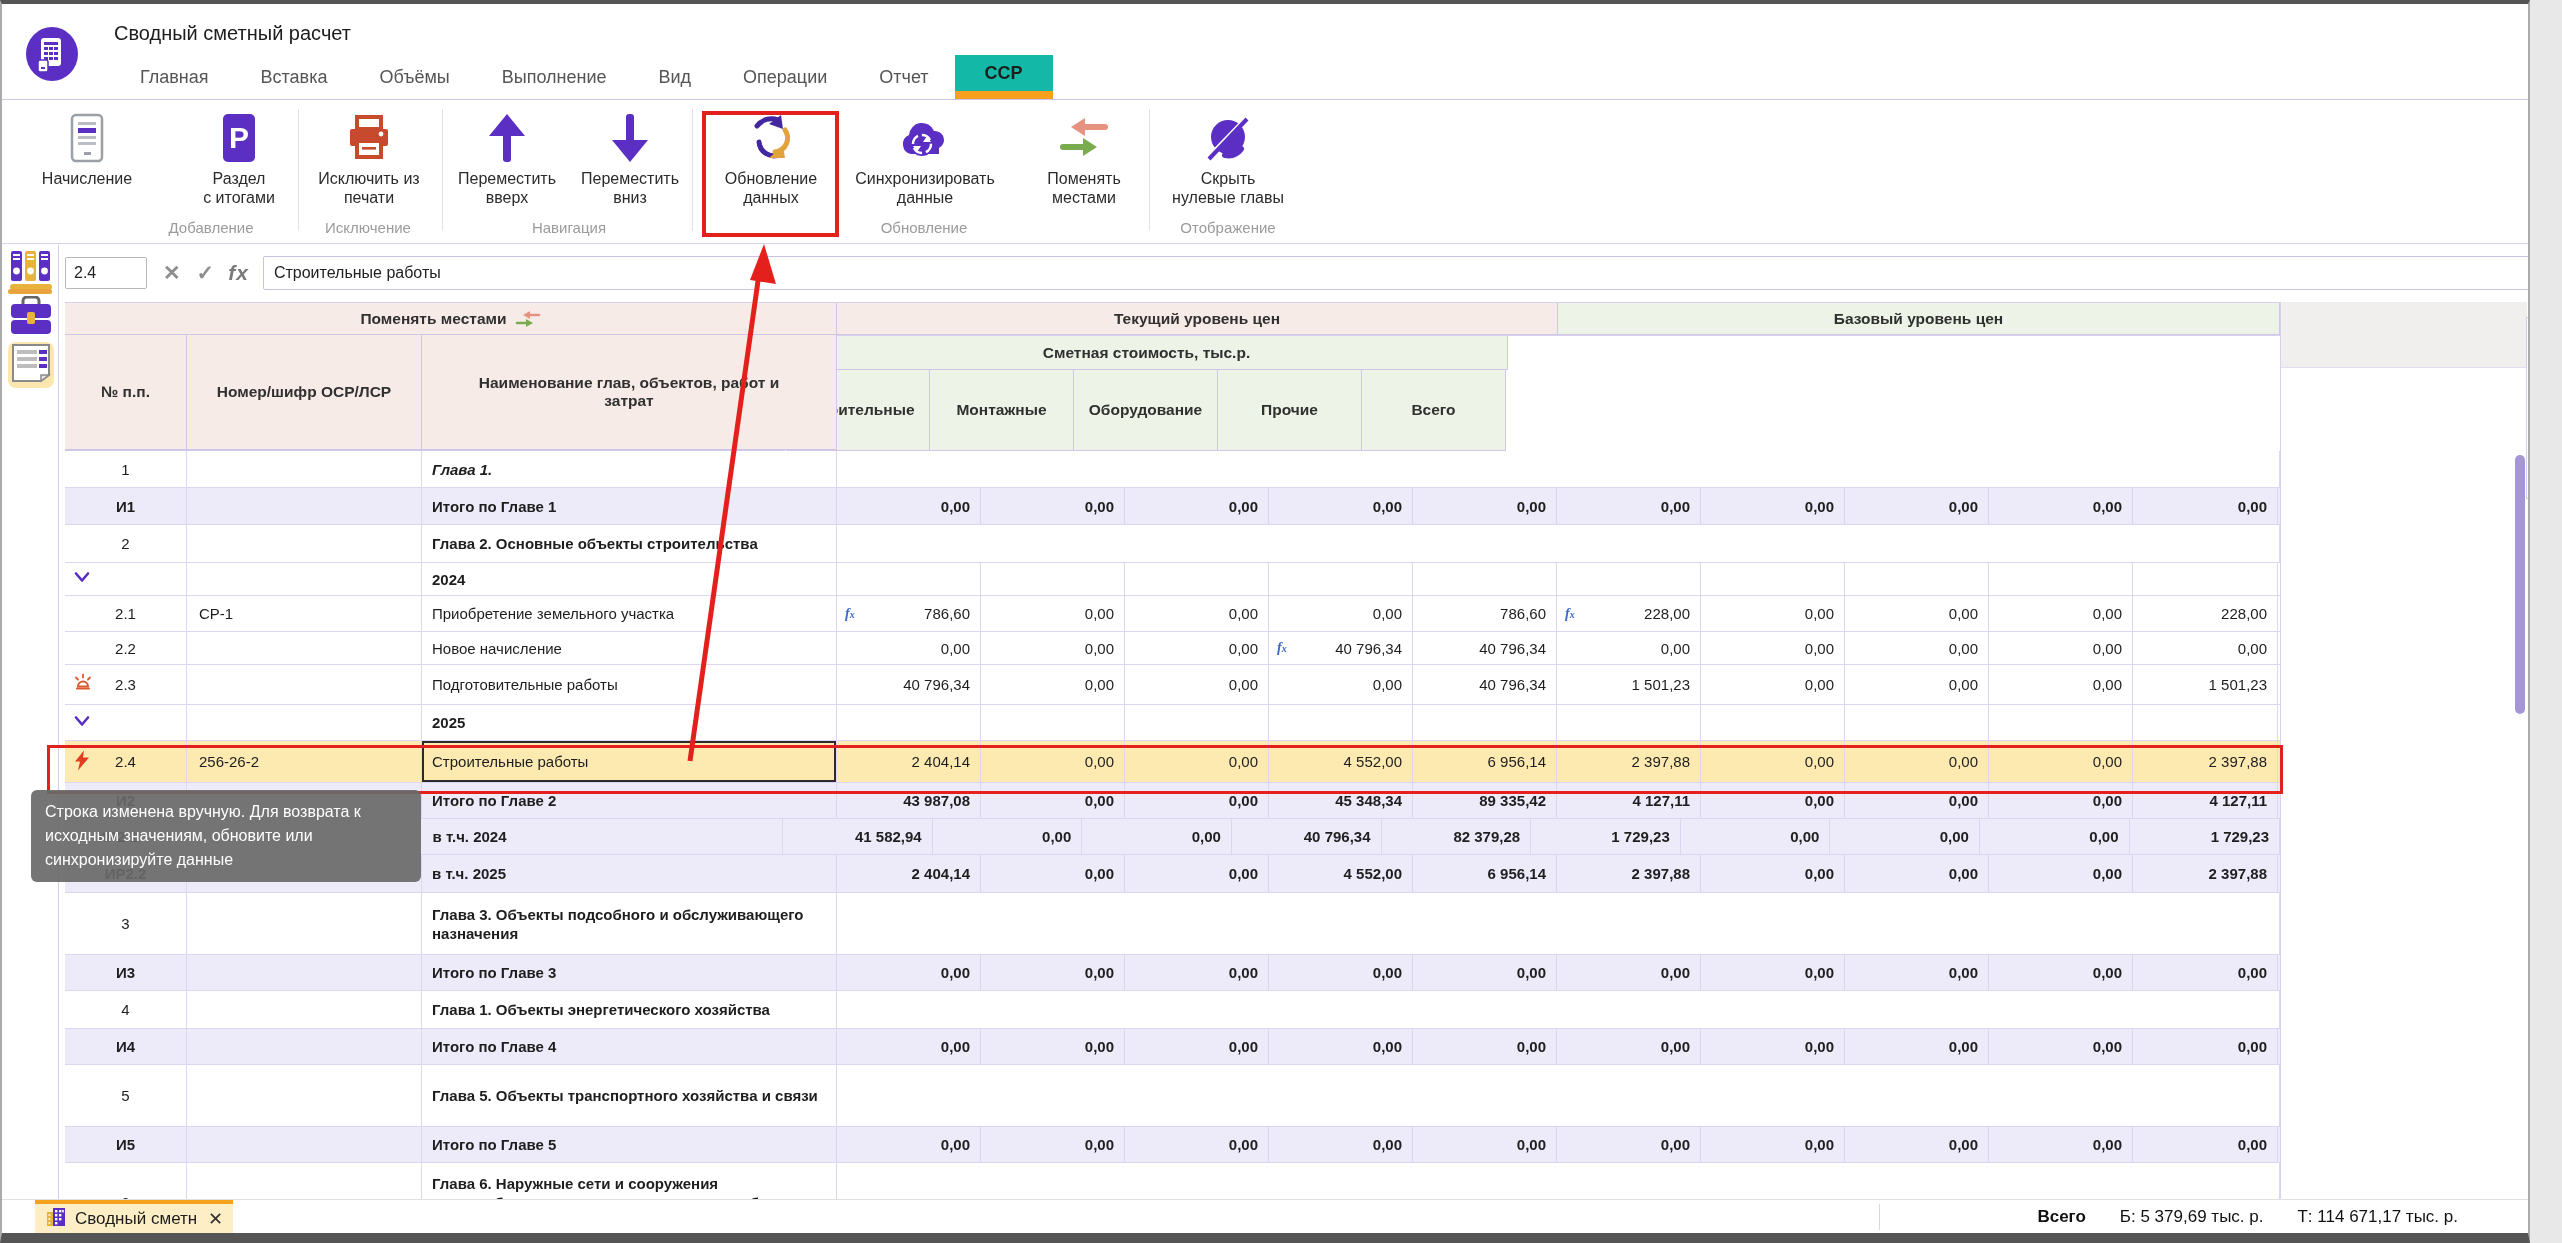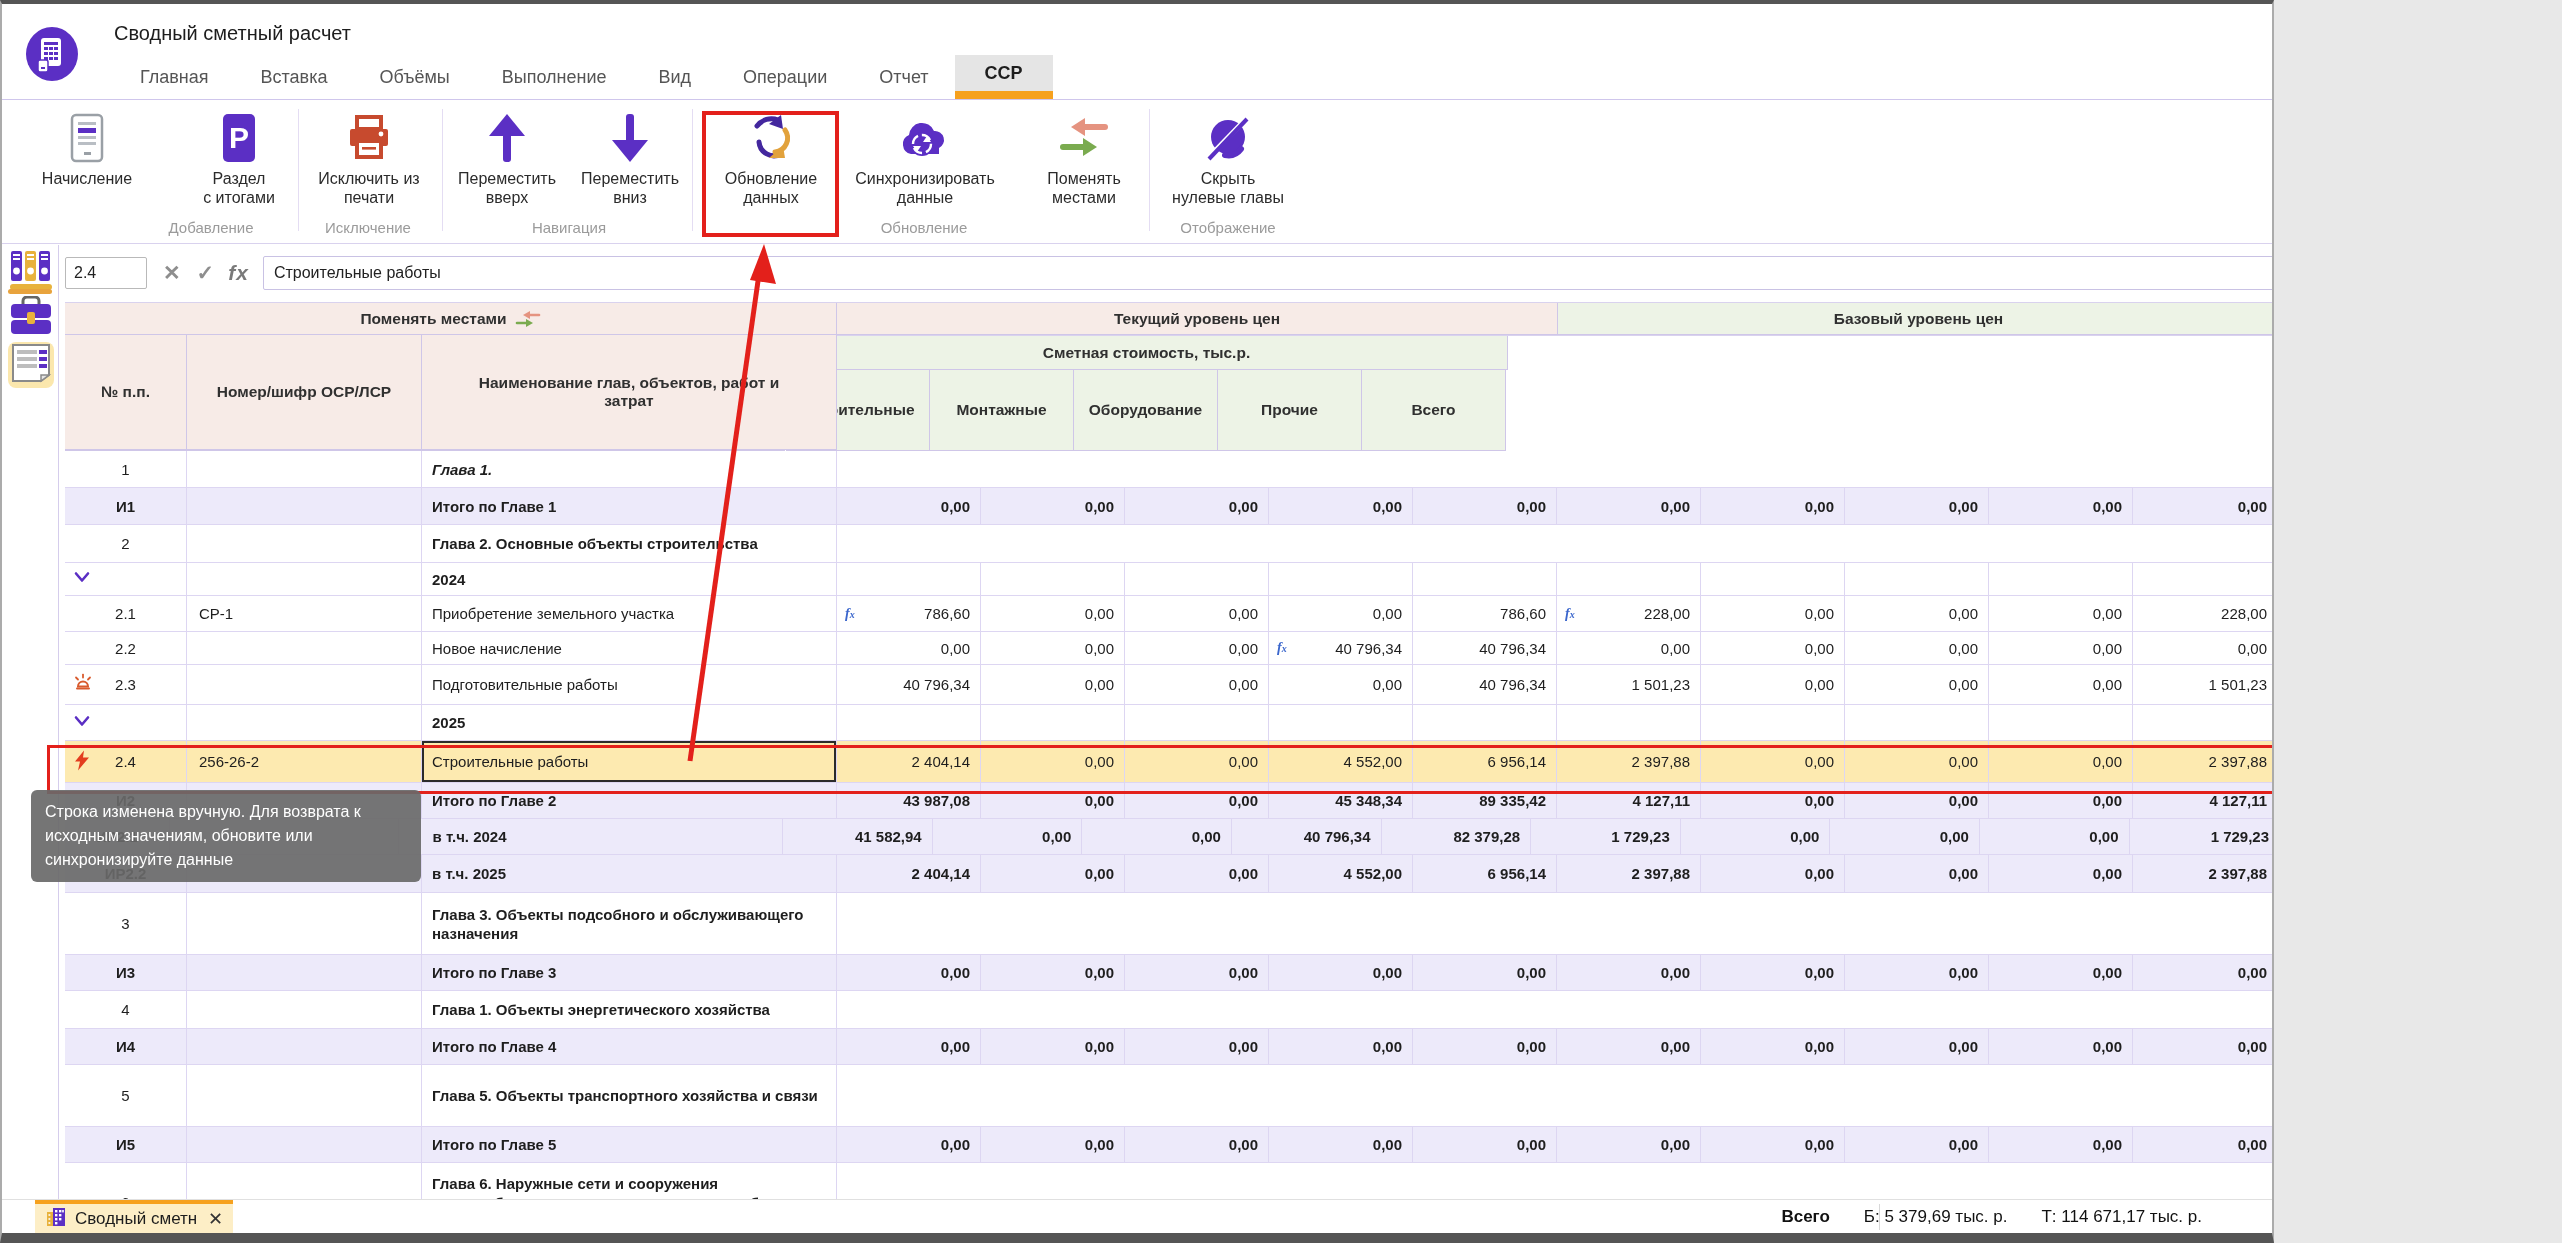--- a/index.html
+++ b/index.html
@@ -1,25 +1,25 @@
 <!DOCTYPE html>
 <html><head>
 <meta charset="utf-8">
 <style>
   html,body{margin:0;padding:0;background:#e8e8e8;font-family:"Liberation Sans",sans-serif;}
   *{box-sizing:border-box;}
-  .window{position:relative;width:2274px;height:1243px;background:#fff;border-left:2px solid #ababab;border-right:2px solid #ababab;border-top:4px solid #555;border-bottom:10px solid #555;overflow:hidden;}
+  .window{position:relative;width:2530px;height:1243px;background:#fff;border-left:2px solid #ababab;border-right:2px solid #ababab;border-top:4px solid #555;border-bottom:10px solid #555;overflow:hidden;}
 
   
   .titlebar{position:absolute;left:0;top:0;width:100%;height:96px;background:#fff;border-bottom:1px solid #cfc6ec;}
   .app-logo{position:absolute;left:22px;top:22px;width:56px;height:56px;}
   .app-title{position:absolute;left:112px;top:18px;font-size:20px;color:#1d1d1d;}
   .tabs{position:absolute;left:112px;top:50px;height:46px;display:flex;align-items:center;}
   .tab{height:44px;display:flex;align-items:center;justify-content:center;padding:0 26px;font-size:18px;color:#555;cursor:default;}
-  .tab.active{background:#e5e5e5;border-bottom:8px solid #f6a11e;font-weight:bold;color:#1d1d1d;padding:0 30px;height:44px;}
+  .tab.active{background:#14b8a6;border-bottom:8px solid #f6a11e;font-weight:bold;color:#1d1d1d;padding:0 30px;height:44px;}
 
   
   .ribbon{position:absolute;left:0;top:97px;width:100%;height:143px;background:#fff;border-bottom:1px solid #d9d2ee;}
   .rbtn{position:absolute;top:10px;display:flex;flex-direction:column;align-items:center;cursor:default;}
   .rbtn .ric{height:54px;display:flex;align-items:center;justify-content:center;}
   .rbtn .rlab{margin-top:4px;font-size:16px;line-height:19px;color:#2b2b2b;text-align:center;white-space:pre-line;}
   .rgroup-label{position:absolute;top:118px;transform:translateX(-50%);font-size:15px;color:#9b9b9b;white-space:nowrap;}
   .rsep{position:absolute;top:8px;width:1px;height:122px;background:#e4ddf3;}
 
   

